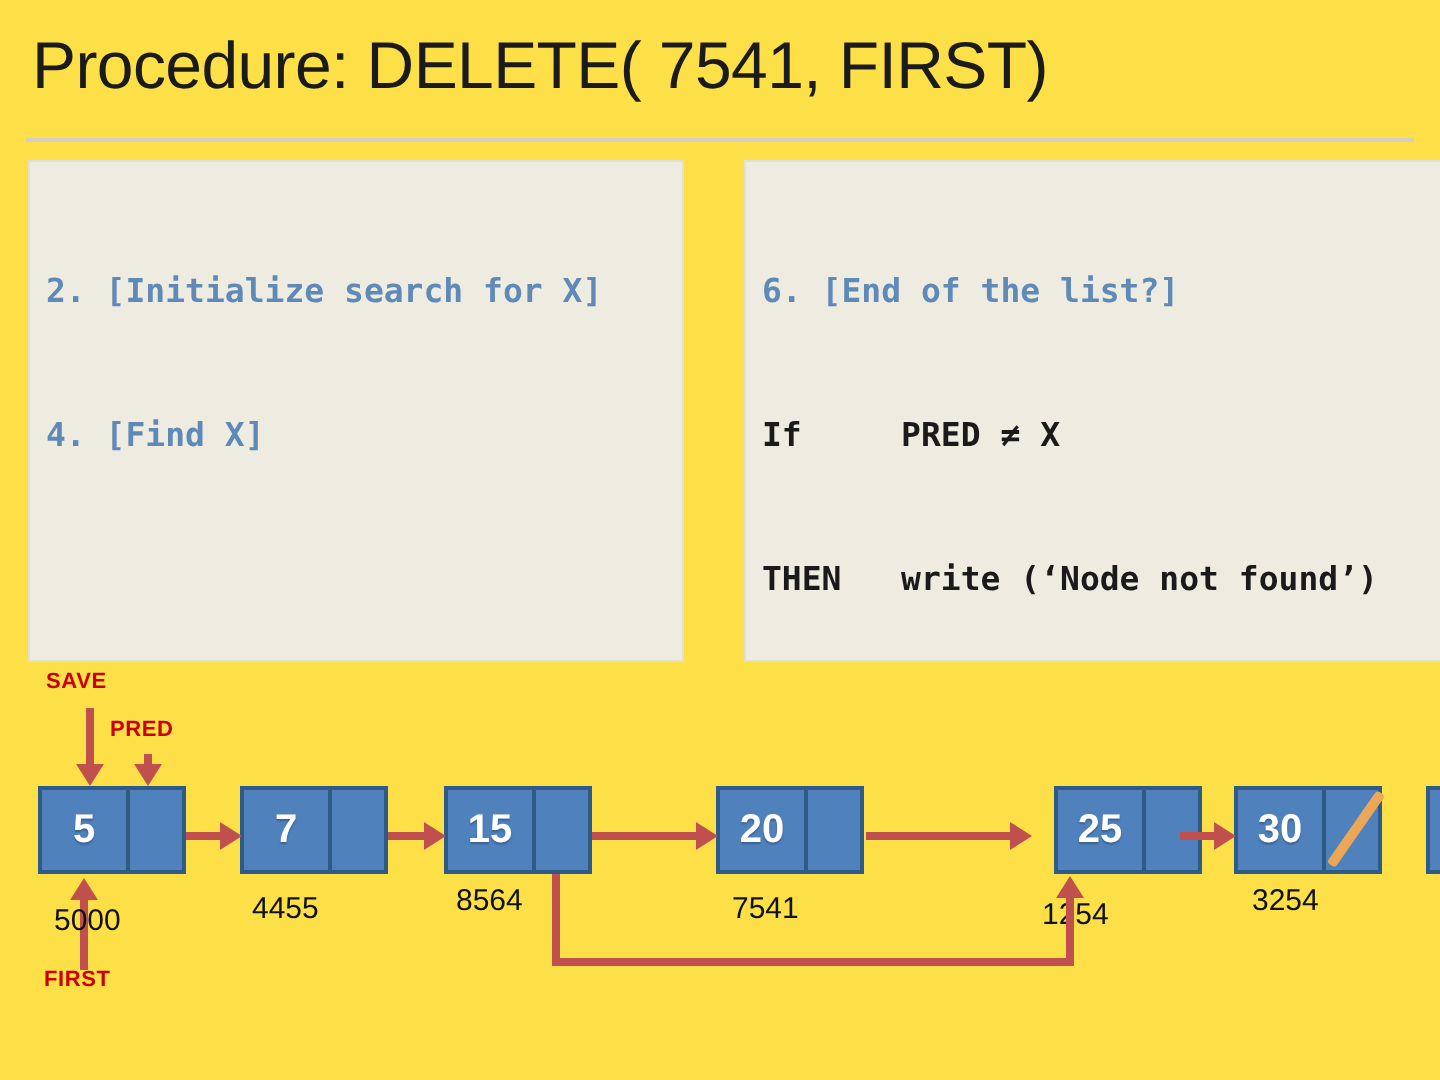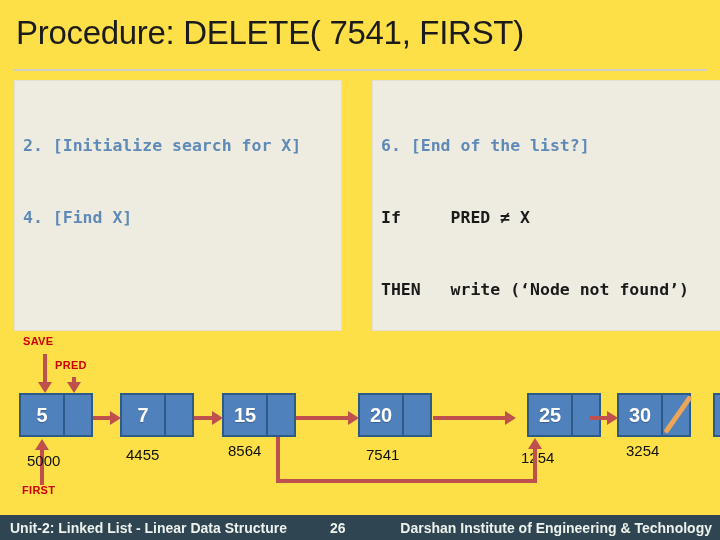--- a/index.html
+++ b/index.html
@@ -171,19 +171,14 @@
       <div class="head"></div>
     </div>
 
   <div class="seg" style="left:276px;top:437px;width:4px;height:46px;"></div>
   <div class="seg" style="left:276px;top:479px;width:261px;height:4px;"></div>
   <div class="v-arrow-up" style="left:528px;top:438px;height:45px;">
       <div class="head"></div>
       <div class="shaft"></div>
     </div>
 
-  <div class="footer">
-    <span class="f-left">Unit-2: Linked List - Linear Data Structure</span>
-    <span class="f-page">26</span>
-    <span class="f-right">Darshan Institute of Engineering &amp; Technology</span>
-  </div>
 
 </div>
 
 </body></html>

